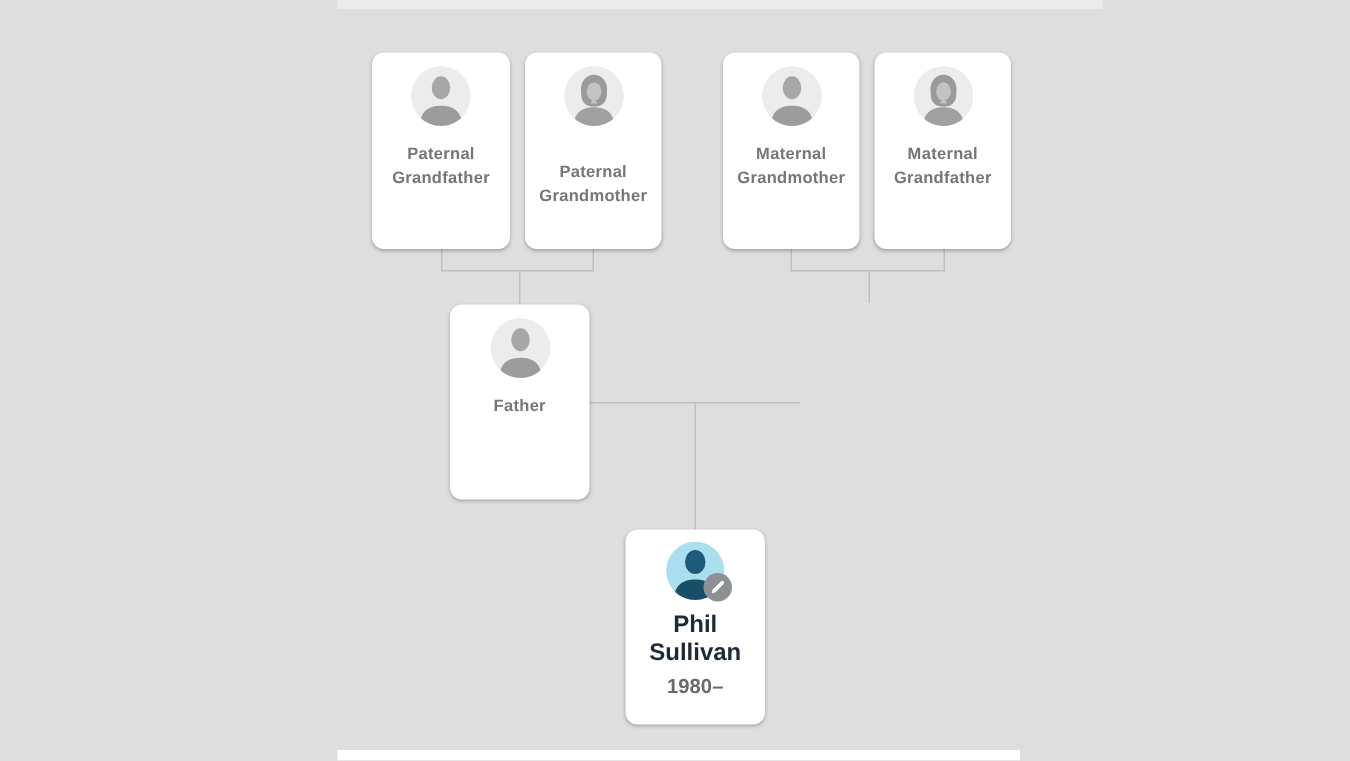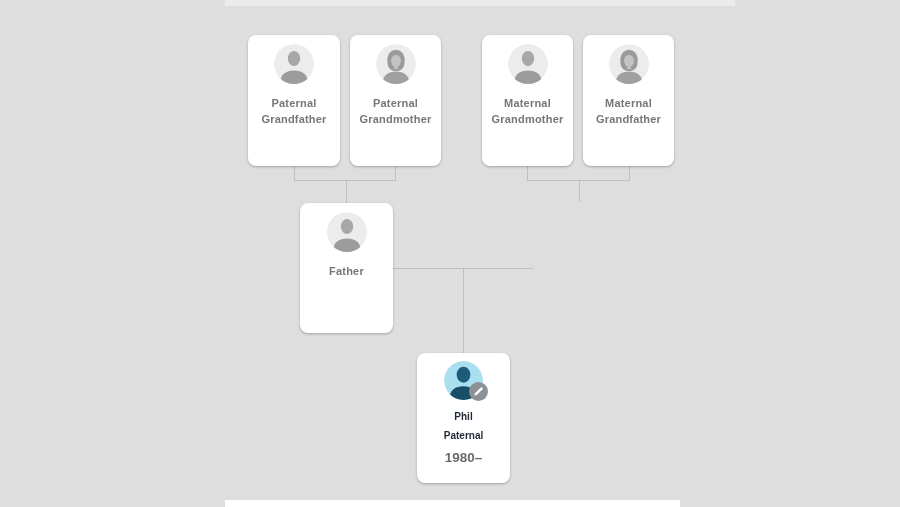--- a/index.html
+++ b/index.html
@@ -30,21 +30,21 @@
   .c-child-down{left:463px;top:268px;width:1px;height:85px;}
 
   
   .card{
     position:absolute;background:#ffffff;border-radius:8px;
     box-shadow:0 1px 3px rgba(0,0,0,.18),0 1px 2px rgba(0,0,0,.10);
     display:flex;flex-direction:column;align-items:center;
     box-sizing:border-box;cursor:pointer;
   }
   .card-pgf{left:248px;top:35px;width:92px;height:131px;}
-  .card-pgm{left:350px;top:35px;width:91px;height:131px;}
+  .card-pgm{left:350px;top:35px;width:91px;height:131px;gap:12px;}
   .card-mgf{left:482px;top:35px;width:91px;height:131px;}
   .card-mgm{left:583px;top:35px;width:91px;height:131px;}
   .card-father{left:300px;top:203px;width:93px;height:130px;}
   .card-mother{left:533px;top:202px;width:94px;height:132px;border:2px solid #1c7e9e;}
   .card-self{left:417px;top:353px;width:93px;height:130px;}
 
   .avatar{width:40px;height:40px;margin-top:9px;border-radius:50%;flex:none;}
   .avatar svg{display:block;width:40px;height:40px;border-radius:50%;}
   .card-mother .avatar{margin-top:8px;}
   .card-self .avatar{margin-top:8px;width:39px;height:39px;}
@@ -57,21 +57,21 @@
   }
   .card-mother .placeholder-label{color:#2b2b2b;}
 
   .avatar-wrap{position:relative;flex:none;}
   .edit-badge{
     position:absolute;right:-5px;bottom:-1px;
     width:19px;height:19px;border-radius:50%;
     background:#8c9196;display:flex;align-items:center;justify-content:center;
     cursor:pointer;
   }
-  .name-line{font-size:10px;font-weight:700;color:#1e2b36;line-height:19px;}
+  .name-line{font-size:16px;font-weight:700;color:#1e2b36;line-height:19px;}
   .name-block{margin-top:7px;text-align:center;}
   .lifespan{margin-top:3px;font-size:13.5px;color:#6a6a6a;line-height:19px;text-align:center;font-weight:bold;}
 </style>
 </head>
 <body>
 
 <div class="canvas">
 
   <div class="strip strip-top"></div>
   <div class="strip strip-bottom"></div>
@@ -159,18 +159,18 @@
         </svg>
       </div>
       <div class="edit-badge">
         <svg viewBox="0 0 12 12" width="11" height="11">
           <path d="M1.6 10.4 L2.2 7.9 L8.3 1.8 a1.15 1.15 0 0 1 1.9 1.9 L4.1 9.8 L1.6 10.4 Z" fill="#ffffff"></path>
         </svg>
       </div>
     </div>
     <div class="name-block">
       <div class="name-line">Phil</div>
-      <div class="name-line">Paternal</div>
+      <div class="name-line">Sullivan</div>
     </div>
     <div class="lifespan">1980–</div>
   </div>
 
 </div>
 
 </body></html>

